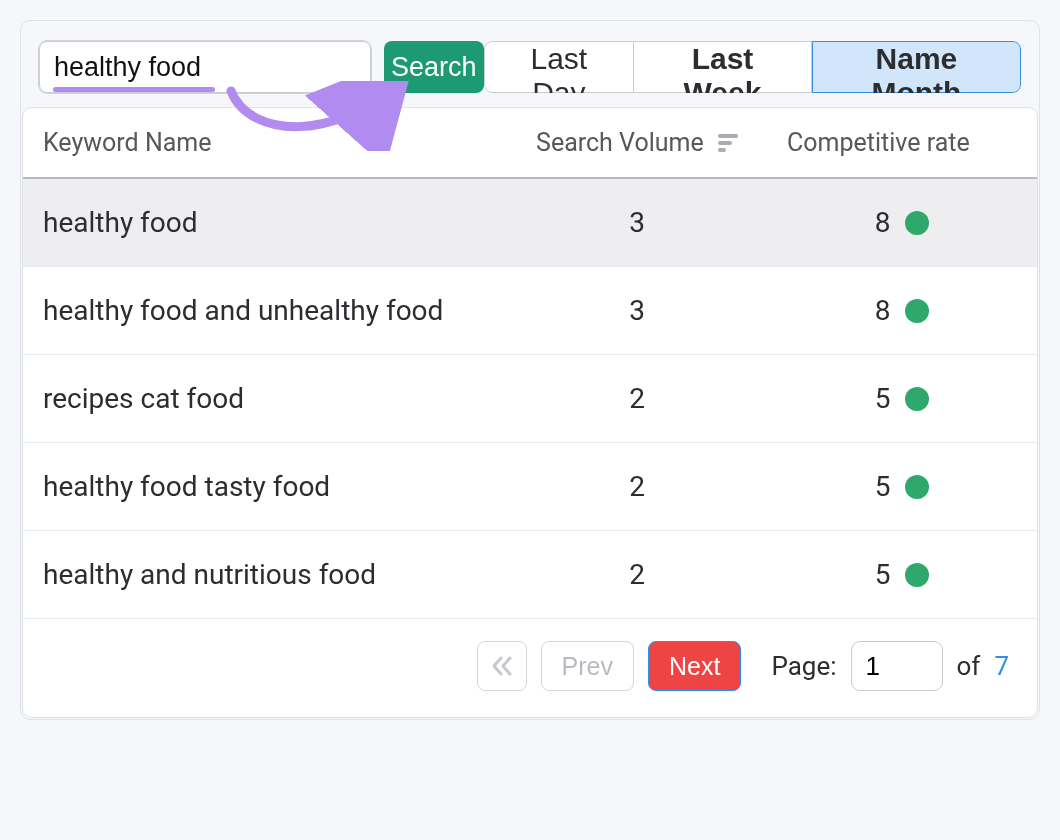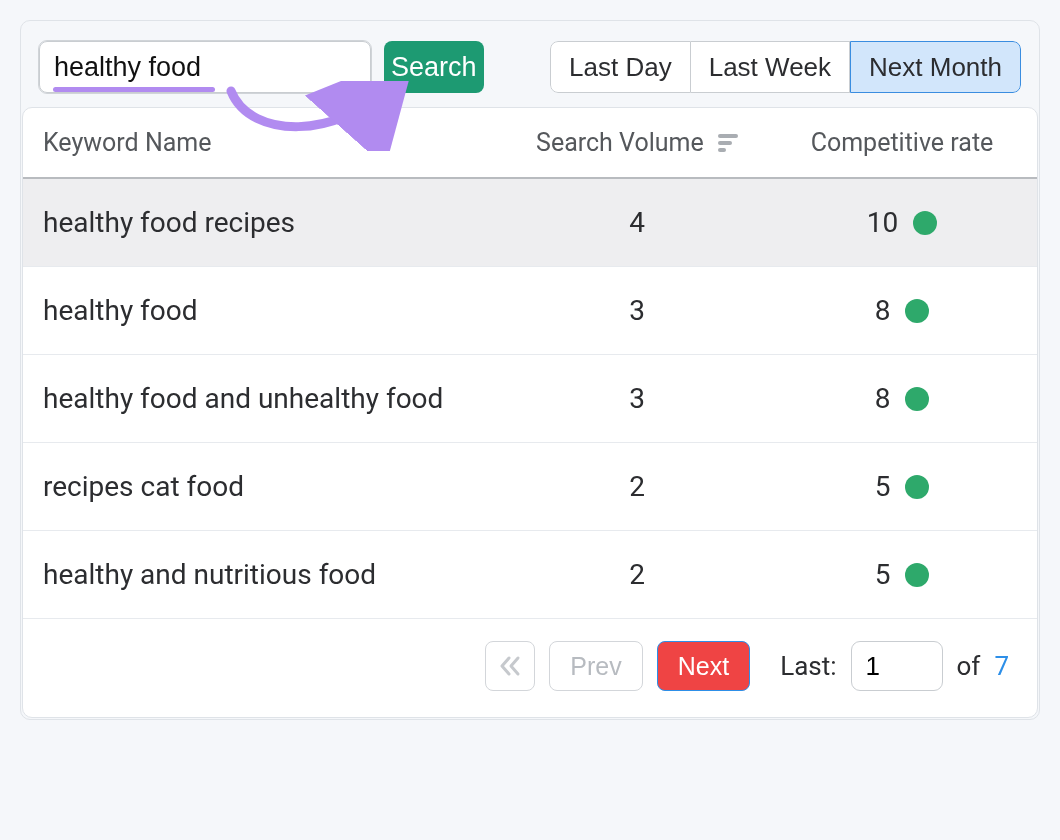--- a/index.html
+++ b/index.html
@@ -56,27 +56,27 @@
   }
   .range-group {
     margin-left: auto;
     display: flex;
     border-radius: 8px;
     overflow: hidden;
   }
   .range-btn {
     height: 52px;
     padding: 0 18px;
-    font-size: 26px;
+    font-size: 30px;
     border: 1.5px solid #c9cdd1;
     background: #fff;
     color: #2c2d30;
     cursor: pointer;
   }
-  .range-btn:not(:first-child) { border-left: none; }
+  .range-btn:not(:first-child) { border-left: none; font-weight: bold; }
   .range-btn.first { border-radius: 8px 0 0 8px; }
   .range-btn.last  { border-radius: 0 8px 8px 0; }
   .range-btn.active {
     background: #d2e6fb;
     border: 1.7px solid #3a8de0;
     color: #2c2d30;
   }
   .panel {
     background: #fff;
     border: 1px solid #dfe3e8;
@@ -87,21 +87,21 @@
   table { width: 100%; border-collapse: collapse; }
   thead th {
     font-weight: 400;
     color: #55585c;
     font-size: 25px;
     text-align: left;
     padding: 20px 20px 20px 20px;
     border-bottom: 2.5px solid #b8bbbf;
   }
   thead th.vol { text-align: center; width: 260px; }
-  thead th.rate { text-align: center; width: 270px; }
+  thead th.rate { width: 270px; }
   .sort-icon {
     display: inline-block;
     vertical-align: middle;
     margin-left: 8px;
   }
   .sort-icon span {
     display: block;
     background: #a9adb2;
     height: 4px;
     margin-bottom: 3px;
@@ -185,21 +185,21 @@
         <marker id="ah" markerWidth="12" markerHeight="12" refX="6" refY="6" orient="auto">
           <path d="M0,0 L12,6 L0,12 Z" fill="#b18bf0"></path>
         </marker>
       </defs>
       <path d="M10,10 C30,60 120,55 160,10" fill="none" stroke="#b18bf0" stroke-width="9" stroke-linecap="round" marker-end="url(#ah)"></path>
     </svg>
 
     <div class="range-group">
       <button class="range-btn first">Last Day</button>
       <button class="range-btn">Last Week</button>
-      <button class="range-btn last active">Next Month</button>
+      <button class="range-btn last active">Name Month</button>
     </div>
   </div>
 
   <div class="panel">
     <table>
       <thead>
         <tr>
           <th>
             <span>Keyword Name</span>
           </th>
@@ -209,45 +209,45 @@
               <span></span><span></span><span></span>
             </span>
           </th>
           <th class="rate">
             <span>Competitive rate</span>
           </th>
         </tr>
       </thead>
       <tbody>
         <tr>
-          <td>healthy food recipes</td>
-          <td class="vol">4</td>
-          <td class="rate">
-            <span>10</span>
-            <span class="dot"></span>
-          </td>
-        </tr>
-        <tr>
           <td>healthy food</td>
           <td class="vol">3</td>
           <td class="rate">
             <span>8</span>
             <span class="dot"></span>
           </td>
         </tr>
         <tr>
           <td>healthy food and unhealthy food</td>
           <td class="vol">3</td>
           <td class="rate">
             <span>8</span>
             <span class="dot"></span>
           </td>
         </tr>
         <tr>
           <td>recipes cat food</td>
+          <td class="vol">2</td>
+          <td class="rate">
+            <span>5</span>
+            <span class="dot"></span>
+          </td>
+        </tr>
+        <tr>
+          <td>healthy food tasty food</td>
           <td class="vol">2</td>
           <td class="rate">
             <span>5</span>
             <span class="dot"></span>
           </td>
         </tr>
         <tr>
           <td>healthy and nutritious food</td>
           <td class="vol">2</td>
           <td class="rate">
@@ -260,20 +260,20 @@
 
     <div class="pager">
       <button class="pg-btn first-ic">
         <svg width="24" height="22" viewBox="0 0 24 22">
           <path d="M11 3 L4 11 L11 19" fill="none" stroke="#c6c9cd" stroke-width="3" stroke-linecap="round" stroke-linejoin="round"></path>
           <path d="M20 3 L13 11 L20 19" fill="none" stroke="#c6c9cd" stroke-width="3" stroke-linecap="round" stroke-linejoin="round"></path>
         </svg>
       </button>
       <button class="pg-btn">Prev</button>
       <button class="pg-btn next">Next</button>
-      <span class="page-lbl">Last:</span>
+      <span class="page-lbl">Page:</span>
       <input class="page-input" type="text" value="1" style="">
       <span class="of-lbl">of</span>
       <a href="#" class="total-link">7</a>
     </div>
   </div>
 
 </div>
 
 </body></html>

